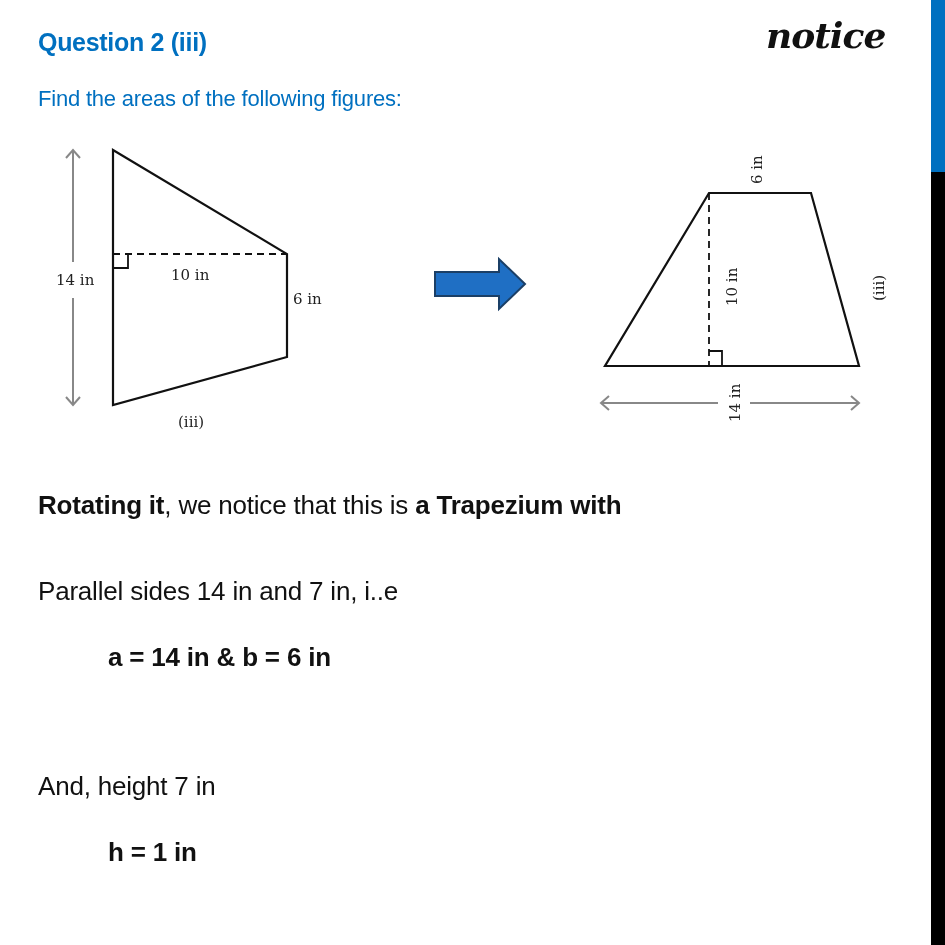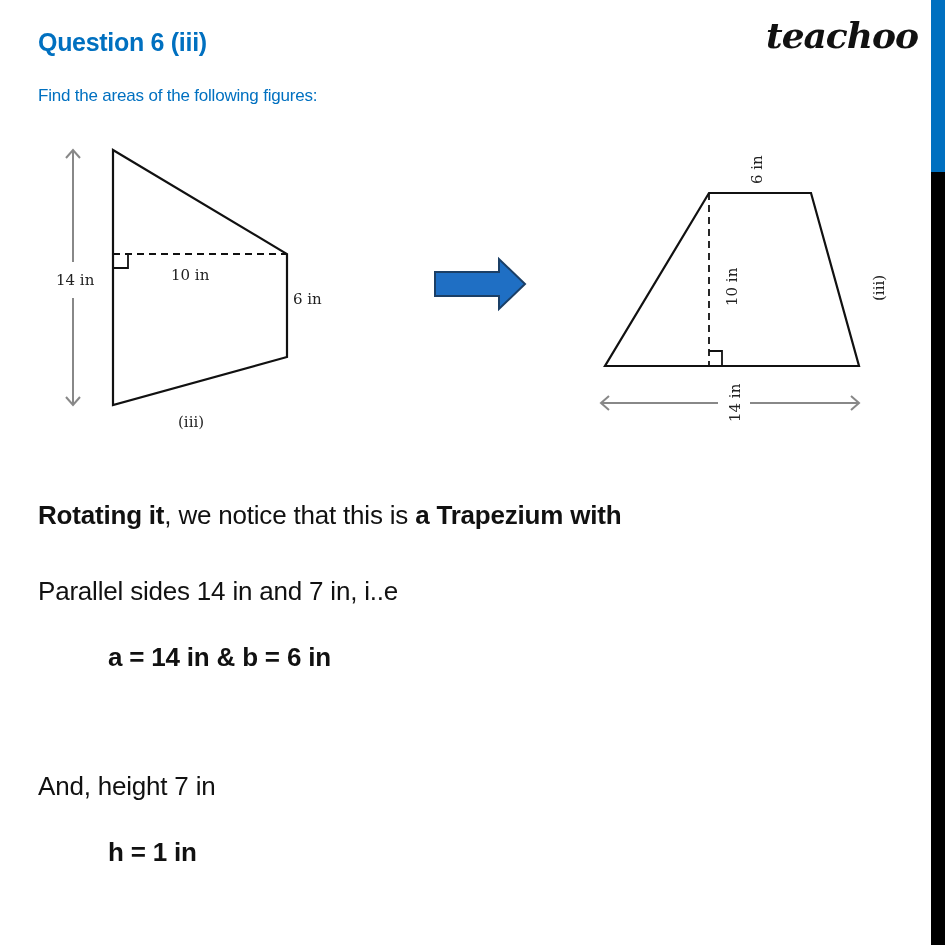--- a/index.html
+++ b/index.html
@@ -15,39 +15,39 @@
     position: absolute; left: 38px; top: 28px;
     font-size: 25px; font-weight: bold; color: #0070c0; letter-spacing: -0.3px;
   }
   .brand {
     position: absolute; left: 766px; top: 14px;
     font-family: "DejaVu Serif", serif; font-style: italic; font-weight: bold;
     font-size: 36px; color: #111; letter-spacing: -1px;
   }
   .subtitle {
     position: absolute; left: 38px; top: 86px;
-    font-size: 17px; color: #0070c0; letter-spacing: -0.2px;
+    font-size: 22px; color: #0070c0; letter-spacing: -0.2px;
   }
   .figures { position: absolute; left: 0; top: 0; width: 930px; height: 470px; }
   .fig-label { font-family: "DejaVu Serif", "Liberation Serif", serif; font-size: 15px; fill: #222; }
 
   .line {
     position: absolute; left: 38px; font-size: 26px; color: #111; letter-spacing: -0.2px; white-space: nowrap;
   }
   .line b { font-weight: bold; }
   .indent { left: 108px; font-weight: bold; text-align: center; }
 </style>
 </head>
 <body>
 
 <div class="side-bar"></div>
 <div class="side-bar-accent"></div>
 
-<div class="q-title">Question 6 (iii)</div>
-<div class="brand">teachoo</div>
+<div class="q-title">Question 2 (iii)</div>
+<div class="brand">notice</div>
 <div class="subtitle">Find the areas of the following figures:</div>
 
 <svg class="figures" viewBox="0 0 930 470">
 
   <g>
 
     <g stroke="#888" stroke-width="2" fill="none">
       <line x1="73" y1="151" x2="73" y2="262"></line>
       <line x1="73" y1="298" x2="73" y2="404"></line>
       <polyline points="66,158 73,150 80,158"></polyline>
@@ -80,19 +80,19 @@
     <g stroke="#888" stroke-width="2" fill="none">
       <line x1="601" y1="403" x2="718" y2="403"></line>
       <line x1="750" y1="403" x2="858" y2="403"></line>
       <polyline points="609,396 601,403 609,410"></polyline>
       <polyline points="851,396 859,403 851,410"></polyline>
     </g>
     <text class="fig-label" transform="translate(740,422) rotate(-90)">14 in</text>
   </g>
 </svg>
 
-<div class="line" style="top:500px;">
+<div class="line" style="top:490px;">
   <b>Rotating it</b><span>, we notice that this is </span><b>a Trapezium with</b>
 </div>
 <div class="line" style="top:576px;">Parallel sides 14 in and 7 in, i..e</div>
 <div class="line indent" style="top:642px;">a = 14 in &amp; b = 6 in</div>
 <div class="line" style="top:771px;">And, height 7 in</div>
 <div class="line indent" style="top:837px;">h = 1 in</div>
 
 </body></html>

